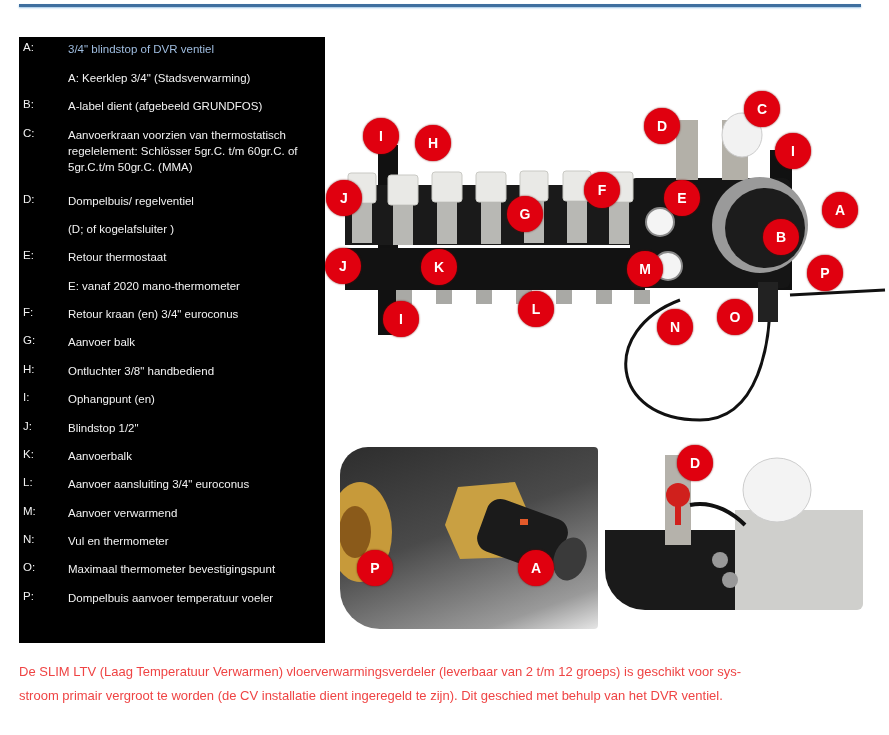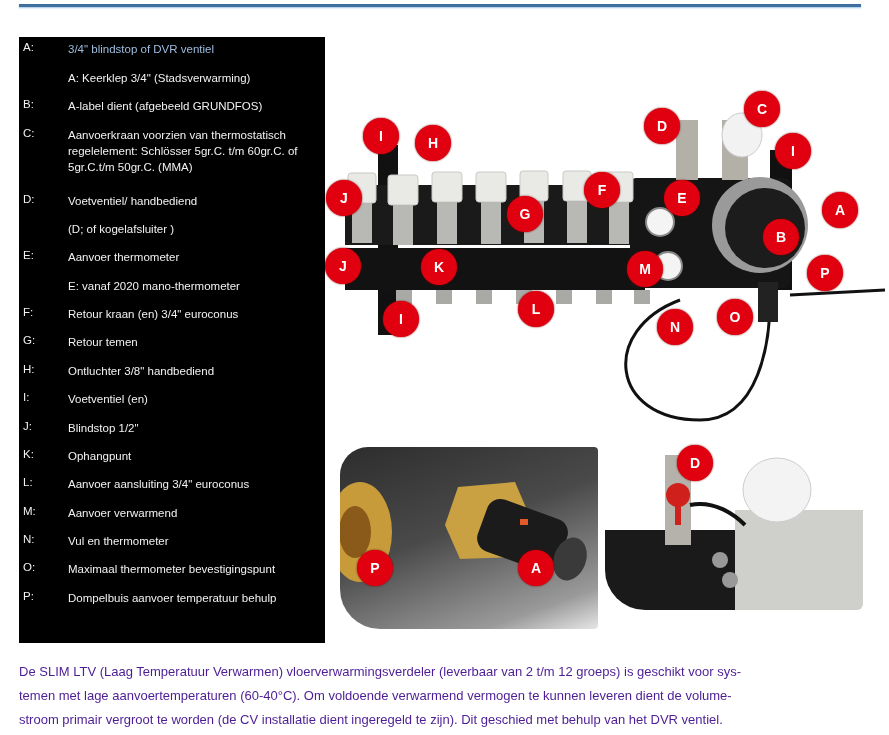--- a/index.html
+++ b/index.html
@@ -8,21 +8,21 @@
   .legend{position:absolute;left:19px;top:37px;width:306px;height:606px;background:#000;color:#f2f2f2;font-size:11.5px;}
   .lg-row{position:absolute;left:0;width:306px;}
   .lg-key{position:absolute;left:4px;}
   .lg-text{position:absolute;left:49px;width:252px;line-height:16px;}
   .lg-blue{color:#9fbde0;}
   .photo{position:absolute;overflow:hidden;}
   .manifold{left:325px;top:85px;width:564px;height:350px;}
   .closeup-left{left:340px;top:447px;width:258px;height:182px;border-radius:28px 4px 4px 40px;background:linear-gradient(160deg,#2d2d2d 0%,#4a4a4a 45%,#9a9a9a 85%,#e6e6e6 100%);}
   .closeup-right{left:605px;top:455px;width:258px;height:155px;border-radius:0 0 6px 40px;}
   .marker{position:absolute;width:36px;height:36px;border-radius:50%;background:#e0000f;color:#fff;font-weight:bold;font-size:14px;display:flex;align-items:center;justify-content:center;box-shadow:0 0 2px #7a0000;}
-  .body-text{position:absolute;left:19px;top:660px;width:850px;font-size:13px;line-height:24px;color:#4c1d95;}
+  .body-text{position:absolute;left:19px;top:660px;width:850px;font-size:13px;line-height:24px;color:#ef4444;}
   .body-text p{margin:0;}
 </style>
 </head>
 <body>
 
 <div class="top-rule"></div>
 
 <div class="legend" id="legend">
     <div class="lg-row" style="top: 4px;">
       <span class="lg-key">A:</span>
@@ -35,77 +35,77 @@
     <div class="lg-row" style="top: 61px;">
       <span class="lg-key">B:</span>
       <span class="lg-text">A-label dient (afgebeeld GRUNDFOS)</span>
     </div>
     <div class="lg-row" style="top: 90px;">
       <span class="lg-key">C:</span>
       <span class="lg-text">Aanvoerkraan voorzien van thermostatisch regelelement: Schlösser  5gr.C. t/m 60gr.C. of 5gr.C.t/m 50gr.C. (MMA)</span>
     </div>
     <div class="lg-row" style="top: 156px;">
       <span class="lg-key">D:</span>
-      <span class="lg-text">Voetventiel/ handbediend</span>
+      <span class="lg-text">Dompelbuis/ regelventiel</span>
     </div>
     <div class="lg-row" style="top: 184px;">
       <span class="lg-key"></span>
       <span class="lg-text">(D; of kogelafsluiter )</span>
     </div>
     <div class="lg-row" style="top: 212px;">
       <span class="lg-key">E:</span>
-      <span class="lg-text">Aanvoer thermometer</span>
+      <span class="lg-text">Retour thermostaat</span>
     </div>
     <div class="lg-row" style="top: 241px;">
       <span class="lg-key"></span>
       <span class="lg-text">E: vanaf 2020 mano-thermometer</span>
     </div>
     <div class="lg-row" style="top: 269px;">
       <span class="lg-key">F:</span>
       <span class="lg-text">Retour kraan (en) 3/4" euroconus</span>
     </div>
     <div class="lg-row" style="top: 297px;">
       <span class="lg-key">G:</span>
-      <span class="lg-text">Retour temen</span>
+      <span class="lg-text">Aanvoer balk</span>
     </div>
     <div class="lg-row" style="top: 326px;">
       <span class="lg-key">H:</span>
       <span class="lg-text">Ontluchter 3/8" handbediend</span>
     </div>
     <div class="lg-row" style="top: 354px;">
       <span class="lg-key">I:</span>
-      <span class="lg-text">Voetventiel (en)</span>
+      <span class="lg-text">Ophangpunt (en)</span>
     </div>
     <div class="lg-row" style="top: 383px;">
       <span class="lg-key">J:</span>
       <span class="lg-text">Blindstop 1/2"</span>
     </div>
     <div class="lg-row" style="top: 411px;">
       <span class="lg-key">K:</span>
-      <span class="lg-text">Ophangpunt</span>
+      <span class="lg-text">Aanvoerbalk</span>
     </div>
     <div class="lg-row" style="top: 439px;">
       <span class="lg-key">L:</span>
       <span class="lg-text">Aanvoer aansluiting 3/4" euroconus</span>
     </div>
     <div class="lg-row" style="top: 468px;">
       <span class="lg-key">M:</span>
       <span class="lg-text">Aanvoer verwarmend</span>
     </div>
     <div class="lg-row" style="top: 496px;">
       <span class="lg-key">N:</span>
       <span class="lg-text">Vul en thermometer</span>
     </div>
     <div class="lg-row" style="top: 524px;">
       <span class="lg-key">O:</span>
       <span class="lg-text">Maximaal thermometer bevestigingspunt</span>
     </div>
     <div class="lg-row" style="top: 553px;">
       <span class="lg-key">P:</span>
-      <span class="lg-text">Dompelbuis aanvoer temperatuur behulp</span>
+      <span class="lg-text">Dompelbuis aanvoer temperatuur voeler</span>
     </div>
   </div>
 
 <div class="photo manifold">
   <svg width="564" height="350" viewBox="325 85 564 350">
 
     <rect x="378" y="145" width="20" height="190" fill="#111"></rect>
     <rect x="770" y="150" width="22" height="140" fill="#111"></rect>
 
     <rect x="345" y="185" width="300" height="60" fill="#1a1a1a"></rect>
@@ -207,15 +207,14 @@
 </div>
 
 <div id="closeup-markers">
     <div class="marker" style="left: 357px; top: 550px;">P</div>
     <div class="marker" style="left: 518px; top: 550px;">A</div>
     <div class="marker" style="left: 677px; top: 445px;">D</div>
   </div>
 
 <div class="body-text">
   <p>De SLIM LTV (Laag Temperatuur Verwarmen) vloerverwarmingsverdeler (leverbaar van 2 t/m 12 groeps) is geschikt voor sys-</p>
-  <p>temen met lage aanvoertemperaturen (60-40°C). Om voldoende verwarmend vermogen te kunnen leveren dient de volume-</p>
   <p>stroom primair vergroot te worden (de CV installatie dient ingeregeld te zijn). Dit geschied met behulp van het DVR ventiel.</p>
 </div>
 
 </body></html>

